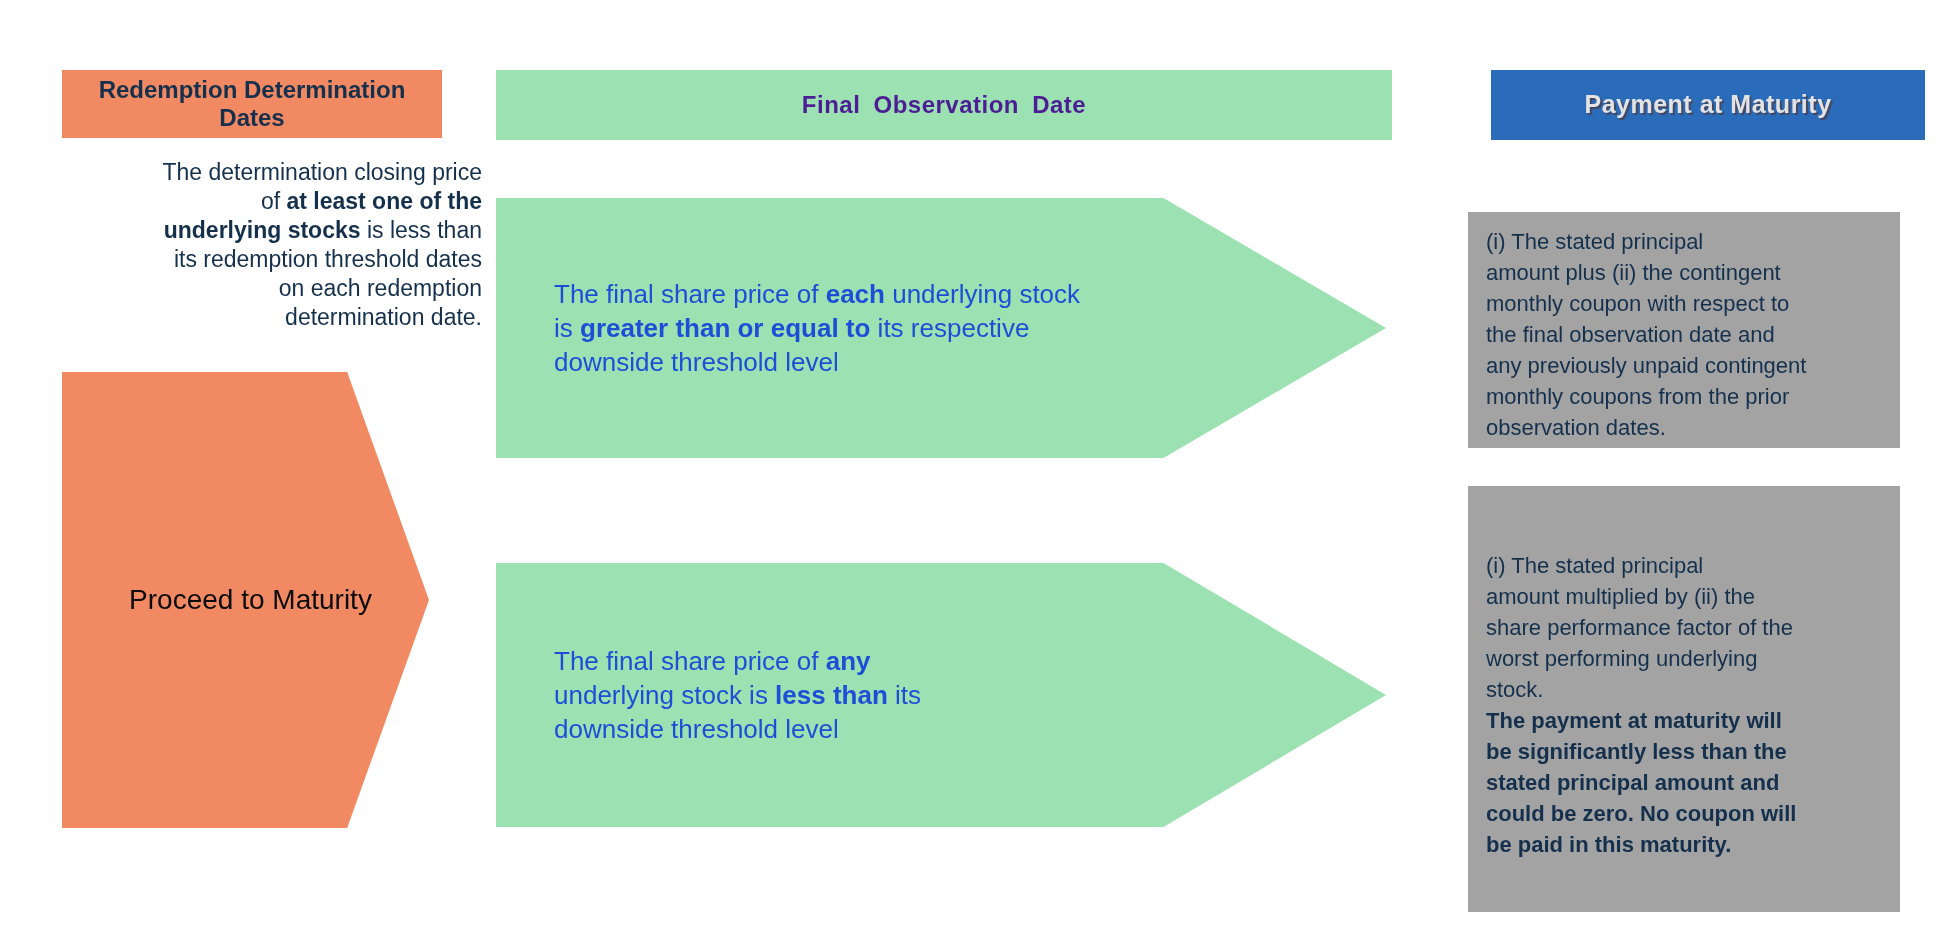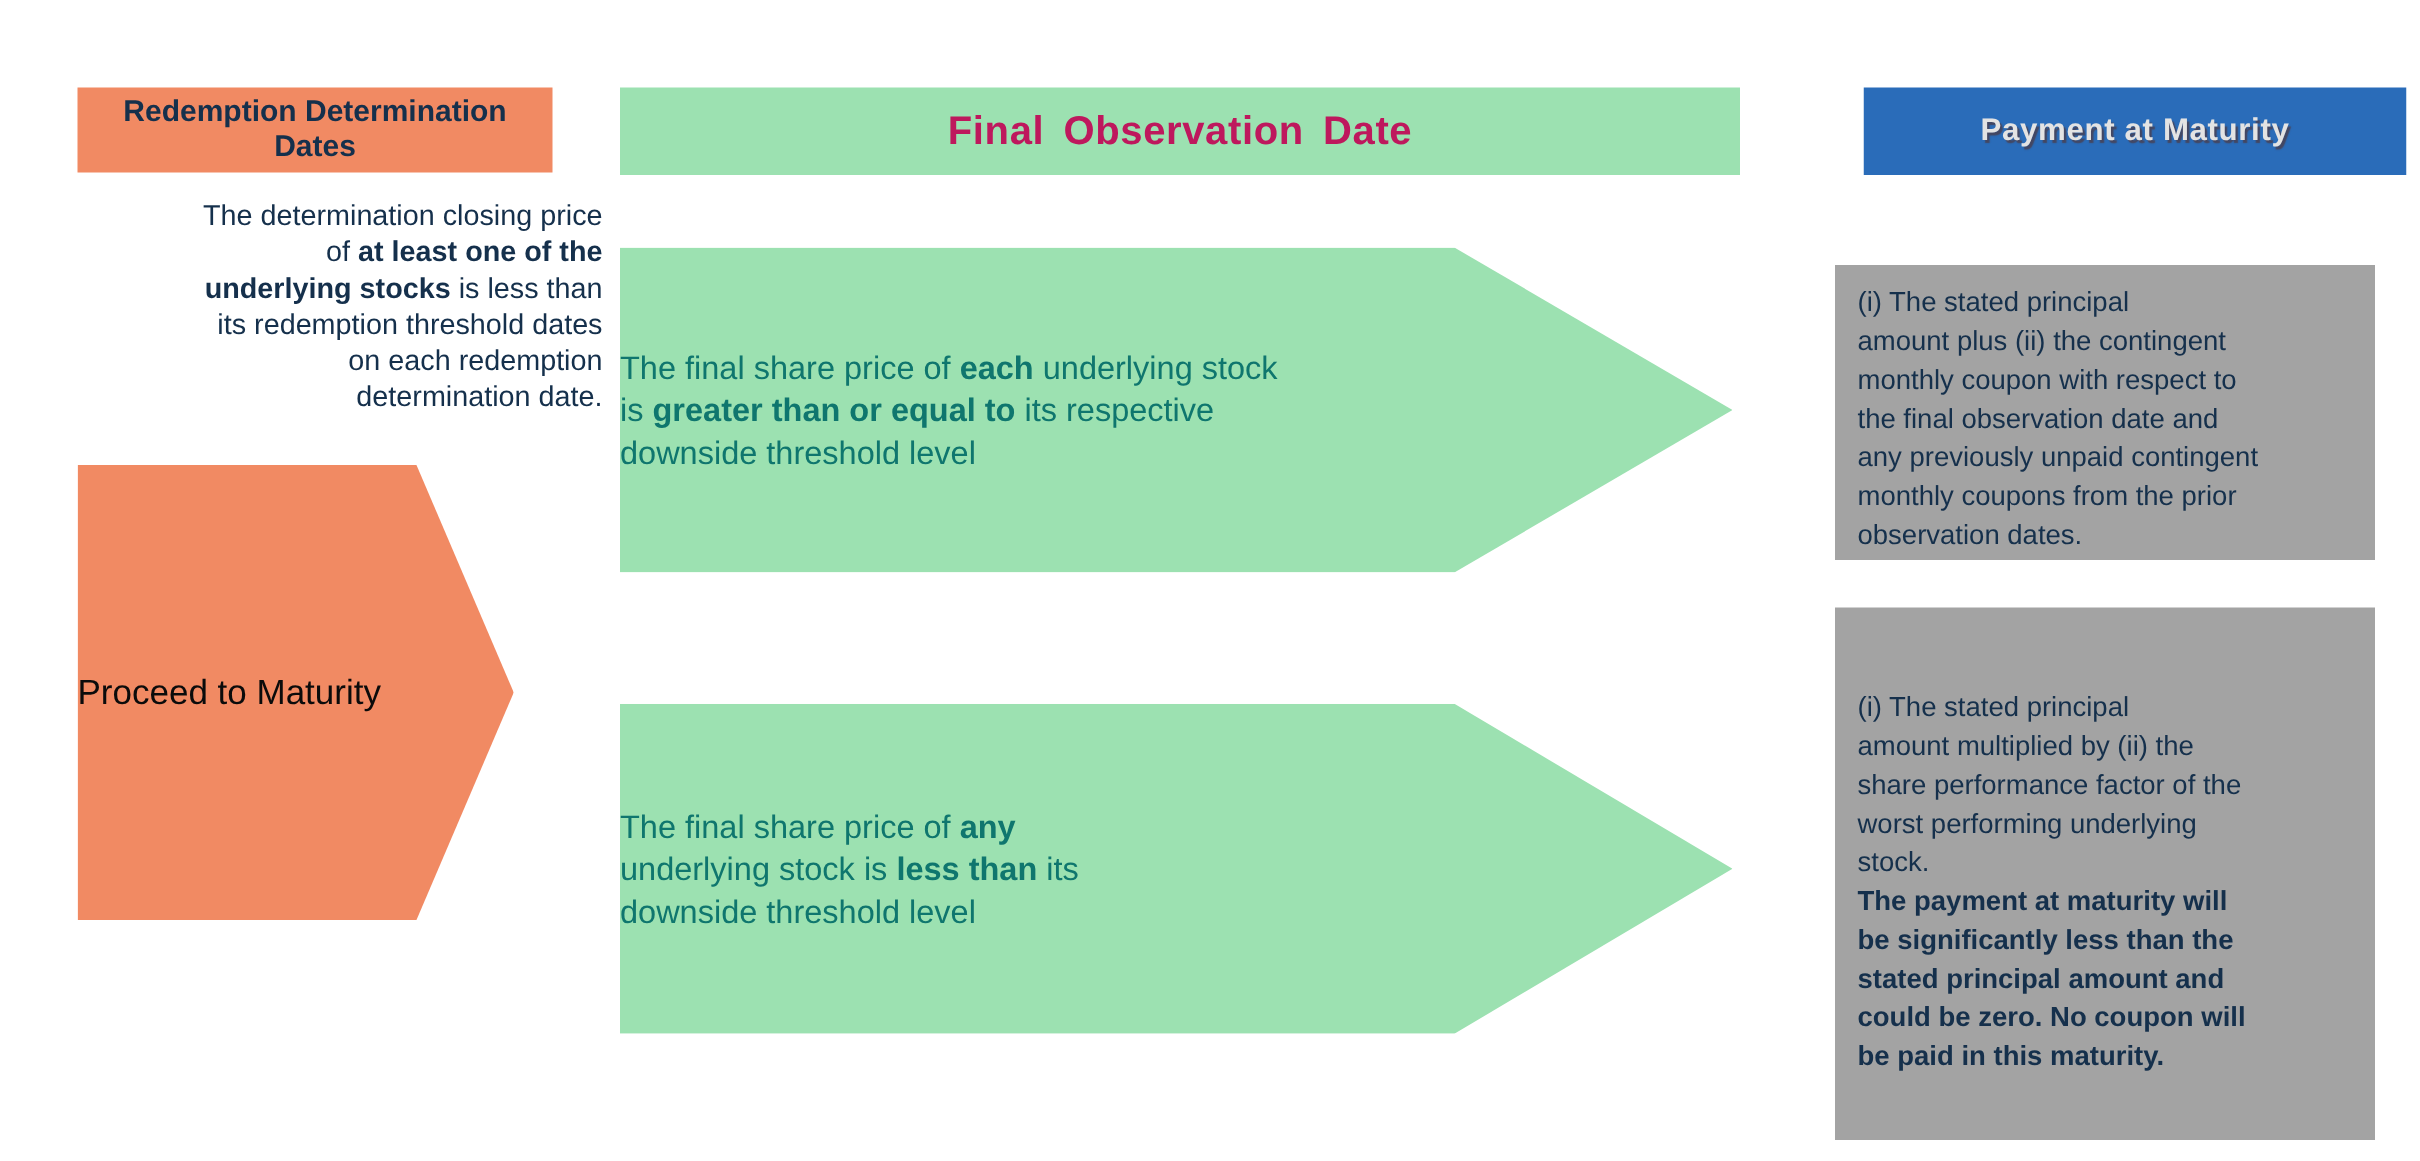--- a/index.html
+++ b/index.html
@@ -18,54 +18,55 @@
     font-weight:bold;
     line-height:1.18;
   }
   .col-header.orange{
     left:62px;top:70px;width:380px;height:68px;
     background:#F18A63;color:#15304C;
     font-size:24px;padding:0 30px;box-sizing:border-box;
   }
   .col-header.green{
     left:496px;top:70px;width:896px;height:70px;
-    background:#9CE1B1;color:#be185d;
-    font-size:32px;letter-spacing:0.5px;word-spacing:6px;
+    background:#9CE1B1;color:#4c1d95;
+    font-size:24px;letter-spacing:0.5px;word-spacing:6px;
   }
   .col-header.blue{
     left:1468px;top:70px;width:434px;height:70px;
     background:#2A6CB9;color:#E3E3E3;
     font-size:25px;letter-spacing:0.5px;
     text-shadow:2px 2px 1px rgba(90,40,25,0.55);
     margin-left:23px;
   }
   .left-paragraph{
     position:absolute;left:62px;top:158px;width:420px;
     font-size:23px;line-height:29px;color:#15304C;text-align:right;
   }
   .pentagon{
-    position:absolute;left:62px;top:372px;width:349px;height:364px;
+    position:absolute;left:62px;top:372px;width:349px;height:456px;
     background:#F18A63;
     clip-path:polygon(0% 0%, 77.7% 0%, 100% 50%, 77.7% 100%, 0% 100%);
-    display:flex;align-items:center;
+    display:flex;align-items:center;justify-content:center;padding-left:18px;
   }
   .pentagon .label{
     font-size:28px;color:#0B0B0B;
     margin-right:8px;
   }
   .arrow{
     position:absolute;left:496px;width:890px;height:260px;
     background:#9CE1B1;
     clip-path:polygon(0 0, 75% 0, 100% 50%, 75% 100%, 0 100%);
     display:flex;flex-direction:column;justify-content:center;
   }
   .arrow.up{top:198px;}
   .arrow.down{top:563px;height:264px;}
   .arrow .arrow-text{
-    font-size:26px;line-height:34px;color:#0f766e;
+    padding-left:58px;
+    font-size:26px;line-height:34px;color:#1d4ed8;
   }
   .outcome-box{
     position:absolute;left:1468px;width:432px;
     background:#a3a3a3;color:#15304C;
     box-sizing:border-box;
     font-size:22px;line-height:31px;
   }
   .outcome-box.first{
     top:212px;height:236px;
     padding:14px 16px 12px 18px;

